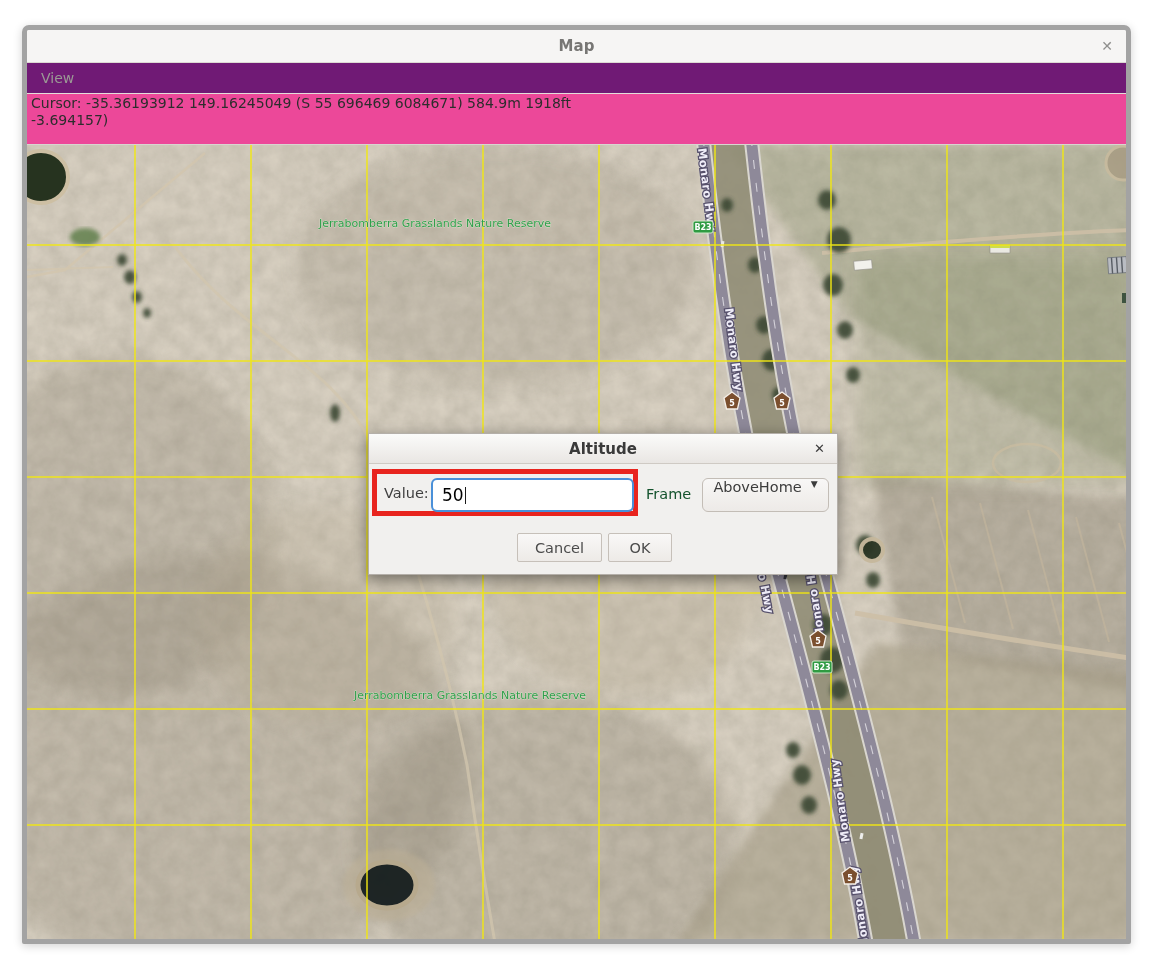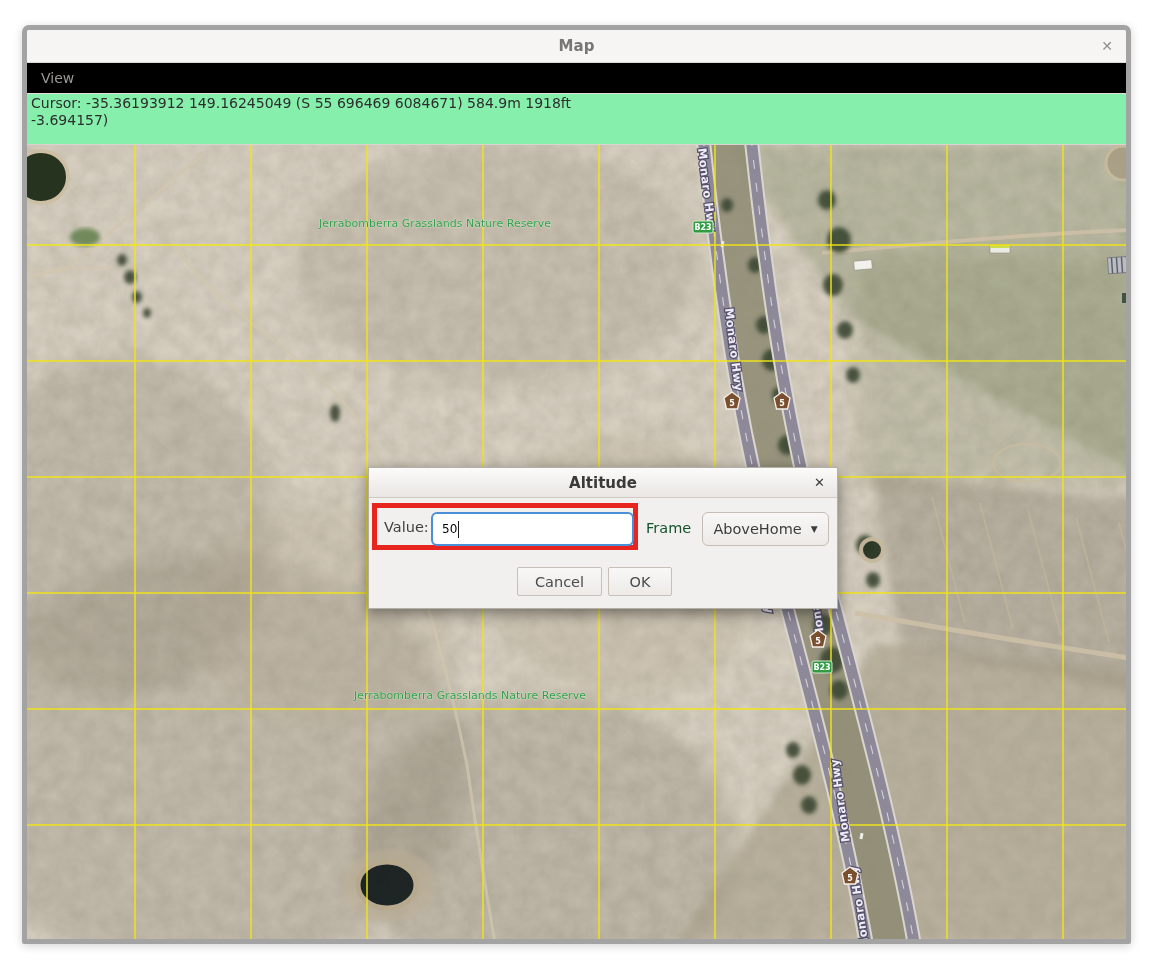--- a/index.html
+++ b/index.html
@@ -16,67 +16,67 @@
     display:flex; align-items:center; justify-content:center;
     background:#f6f5f4; border-bottom:1px solid #dcd8d3;
     font-size:15px; font-weight:bold; color:#777674;
   }
   .win-close {
     position:absolute; right:13px; top:0; height:100%; display:flex; align-items:center;
     color:#8f8f8d; font-size:14px; font-weight:bold; cursor:default;
   }
   .menubar {
     height:31px; flex:0 0 31px; display:flex; align-items:center;
-    background:#000000; border-bottom:1px solid #e2dfdb; padding-left:6px;
+    background:#701a75; border-bottom:1px solid #e2dfdb; padding-left:6px;
     font-size:14px; color:#9b9995;
   }
   .menu-item { padding:4px 8px; }
   .statusbar {
-    flex:0 0 51px; background:#86efac; border-bottom:1px solid #d8d5d0;
+    flex:0 0 51px; background:#ec4899; border-bottom:1px solid #d8d5d0;
     padding:1px 4px 0 4px; font-size:14px; line-height:16.5px; color:#2d2d2d;
   }
   .status-line { white-space:pre; overflow:hidden; }
 
   .map-area { flex:0 0 798px; position:relative; overflow:hidden; background:#a2977f; }
   .map-area svg { display:block; width:1109px; height:798px; }
   .win-footer { flex:1 1 auto; background:#f1f0ee; }
 
   
   .dialog {
     position:absolute; left:368px; top:433px; width:470px; height:142px;
     background:#f1f0ee; border:1px solid #b4afa9; z-index:20;
     box-shadow:0 4px 14px rgba(0,0,0,.45);
-    font-size:14.5px; color:#3a3a3a;margin-top:34px;
+    font-size:14.5px; color:#3a3a3a;
   }
   .dialog-titlebar {
     height:30px; position:relative; display:flex; align-items:center; justify-content:center;
     background:linear-gradient(#fbfbfa,#e9e6e3); border-bottom:1px solid #cfcac4;
     font-size:15px; font-weight:bold; color:#3a3a3a;
   }
   .dialog-close {
     position:absolute; right:12px; top:0; height:100%; display:flex; align-items:center;
     font-size:13px; font-weight:bold; color:#3c3c3c;
   }
   .highlight-rect {
     position:absolute; left:3px; top:35px; width:266px; height:47px;
     border:5px solid #e8241e; display:flex; align-items:center;
   }
   .value-label { margin-left:7px; color:#404040; }
   .value-input {
     position:absolute; left:62px; top:44px; width:203px; height:34px;
     background:#ffffff; border:2px solid #4a90d9; border-radius:6px;
     display:flex; align-items:center; padding-left:9px;
-    font-size:12px; color:#000;
+    font-size:17px; color:#000;
   }
   .caret { display:inline-block; width:1px; height:17px; background:#1a1a1a; margin-left:1px; }
   .frame-label { position:absolute; left:277px; top:52px; color:#14532d; }
   .frame-dropdown {
     position:absolute; left:333px; top:44px; width:127px; height:34px;
     background:linear-gradient(#f8f7f6,#edeae7); border:1px solid #c3bdb6; border-radius:6px;
-    display:flex; align-items:center; justify-content:center; gap:9px;
+    display:flex; justify-content:center; gap:9px;
     color:#3c3c3c;
   }
   .dd-arrow { font-size:9px; color:#3c3c3c; }
   .dlg-btn {
     position:absolute; top:99px; height:29px;
     background:linear-gradient(#f9f8f7,#edeae7); border:1px solid #c6c0b9; border-radius:2px;
     display:flex; align-items:center; justify-content:center;
     color:#4b4b4b; font-size:14.5px;
   }
   .btn-cancel { left:148px; width:85px; }

